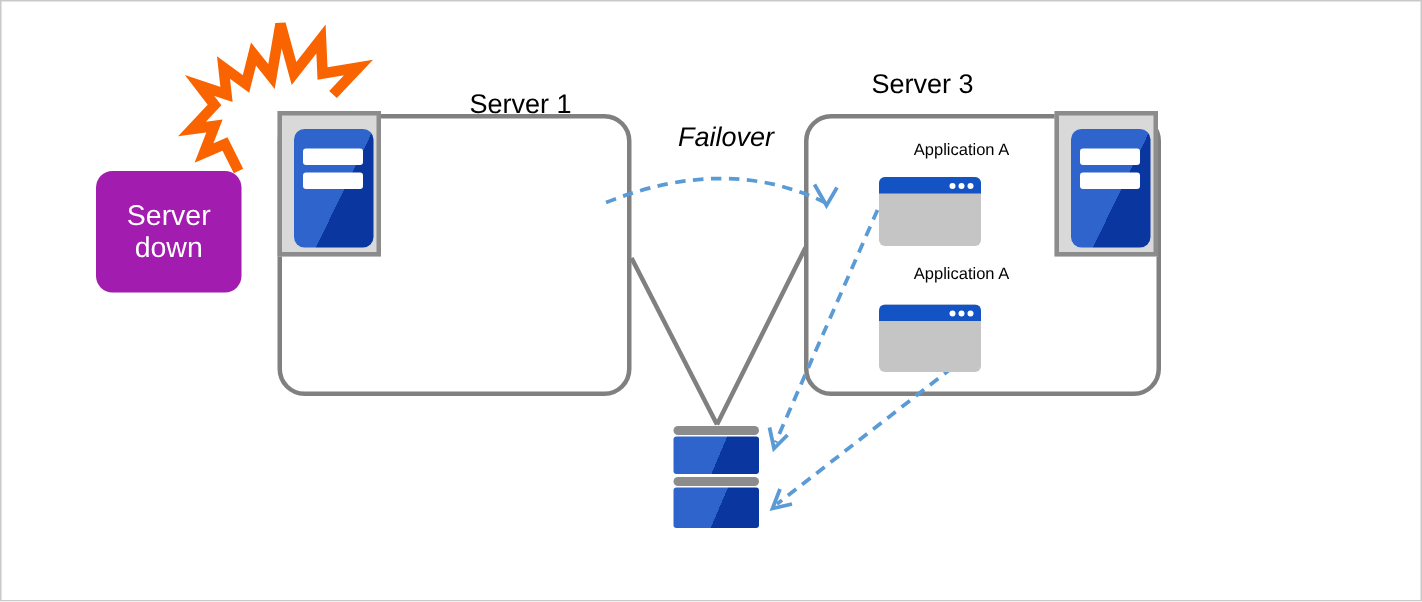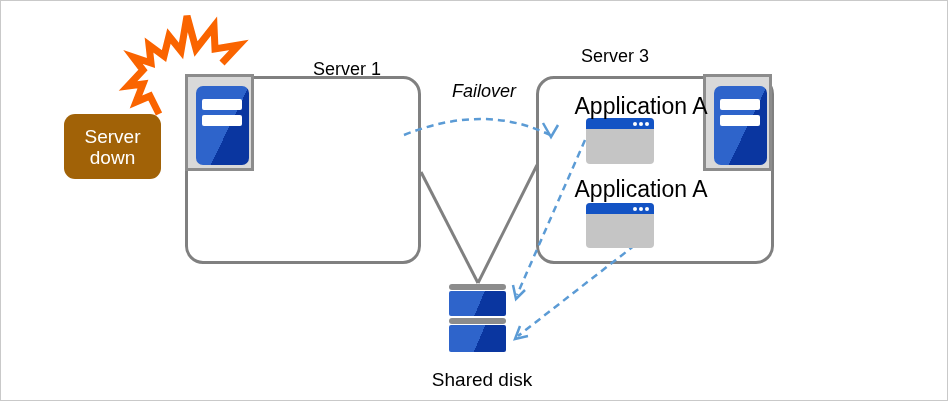--- a/index.html
+++ b/index.html
@@ -23,25 +23,25 @@
   #server1-box{left:184px;top:75px;width:236px;height:188px;}
   #server2-box{left:535px;top:75px;width:238px;height:188px;}
   .label{
     position:absolute;
     transform:translateX(-50%);
     white-space:nowrap;
     color:#000;
     font-size:18px;
     line-height:1.1;
   }
-  .app-label{font-size:23px;}
+  .app-label{font-size:11px;}
   .callout{
     position:absolute;
-    left:63px;top:113px;width:97px;height:65px;
-    background:#a16207;
+    left:63px;top:113px;width:97px;height:81px;
+    background:#a21caf;
     border-radius:11px;
     display:flex;align-items:center;justify-content:center;
     text-align:center;
   }
   .callout-text{
     color:#ffffff;
     font-size:19px;
     line-height:21px;
     white-space:pre-line;
   }
@@ -155,15 +155,14 @@
   <div class="disk-part disk-cap" id="disk-cap-1"></div>
   <div class="disk-part disk-body" id="disk-body-1"></div>
   <div class="disk-part disk-cap" id="disk-cap-2"></div>
   <div class="disk-part disk-body" id="disk-body-2"></div>
 
   <div class="label" style="left:346px;top:46px;margin-top:13px;">Server 1</div>
   <div class="label" style="left:614px;top:46px;">Server 3</div>
   <div class="label" style="left:483px;top:81px;font-style:italic;">Failover</div>
   <div class="label app-label" style="left:640px;top:93px;">Application A</div>
   <div class="label app-label" style="left:640px;top:176px;">Application A</div>
-  <div class="label" style="left:481px;top:369px;font-size:19px;">Shared disk</div>
 
 </div>
 
 </body></html>

